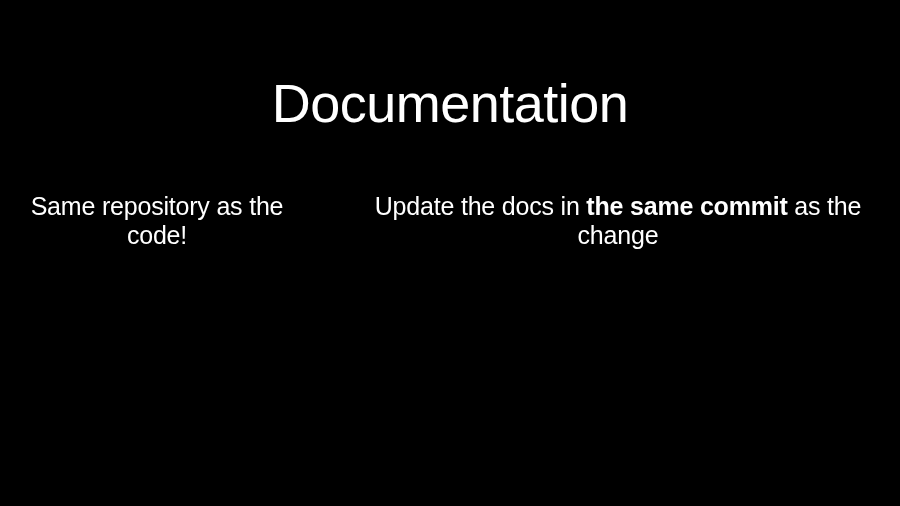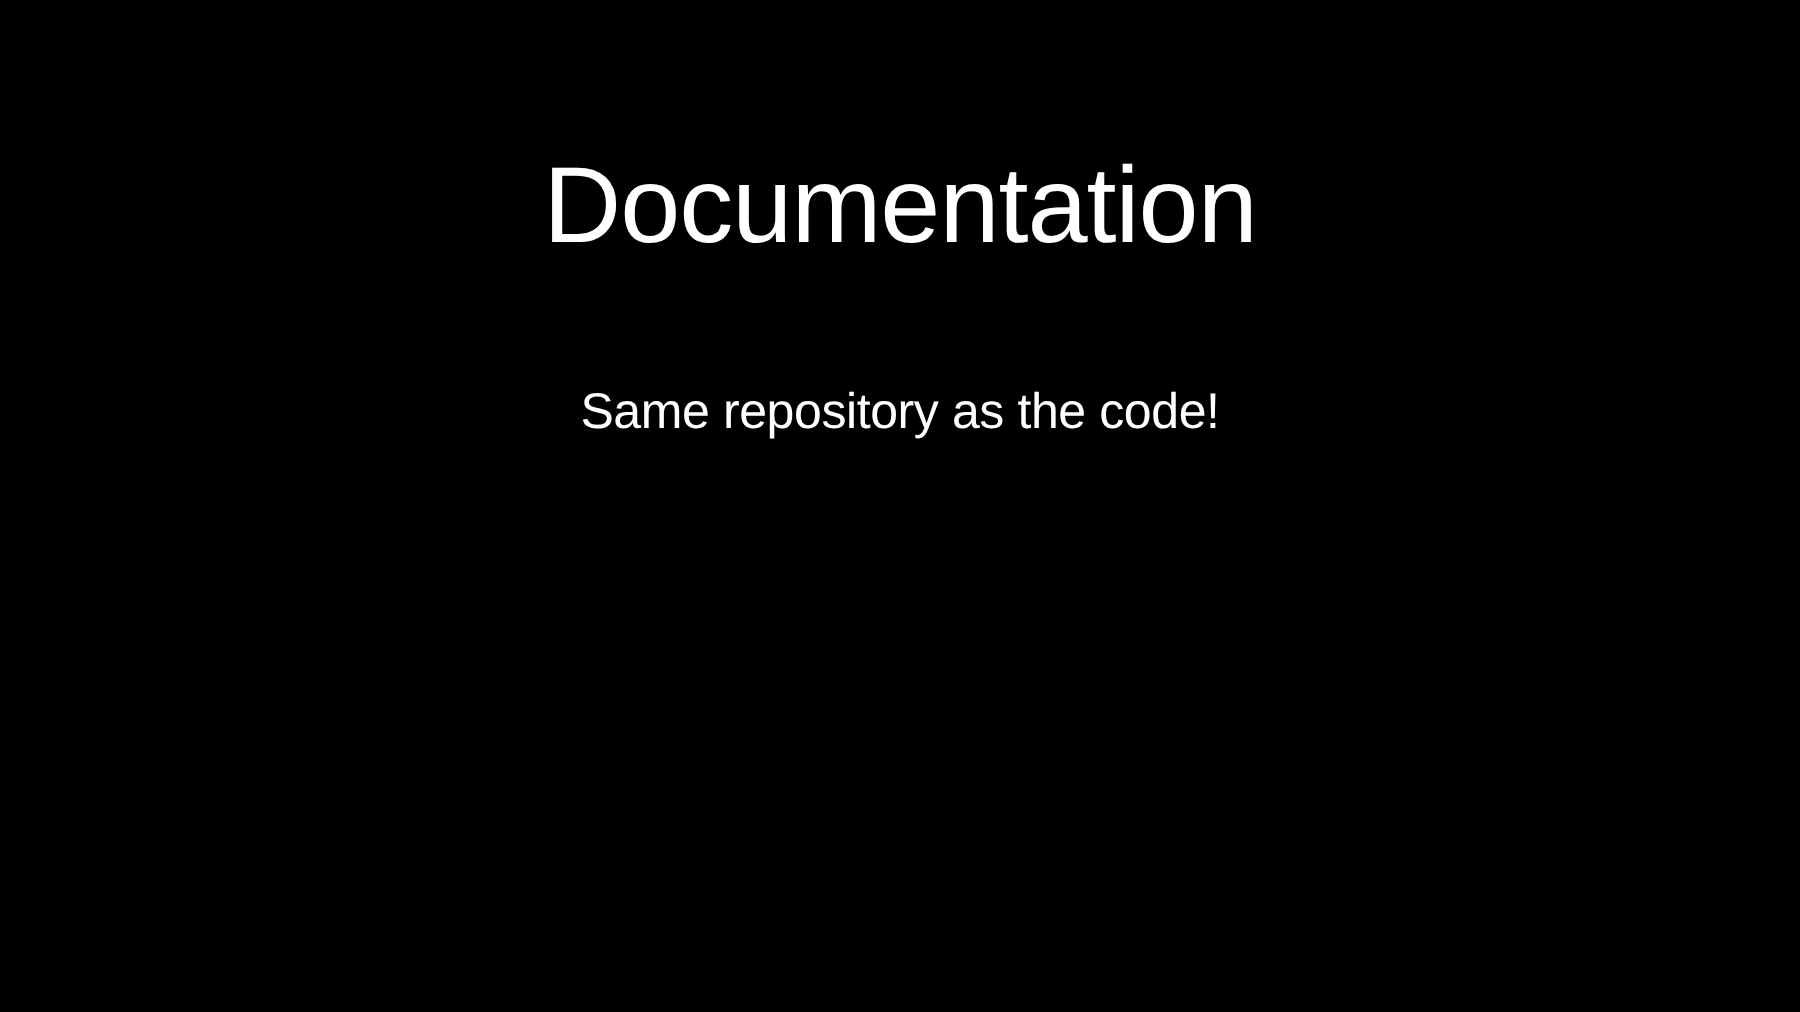--- a/index.html
+++ b/index.html
@@ -41,13 +41,14 @@
       font-weight: 700;
     }
   </style>
 </head>
 <body>
 
 <h1 class="title">Documentation</h1>
 
 <div class="bullets">
   <p class="bullet">Same repository as the code!</p>
+  <p class="bullet"><span>Update the docs in </span><span class="bold">the same commit</span><span> as the change</span></p>
 </div>
 
 </body></html>

